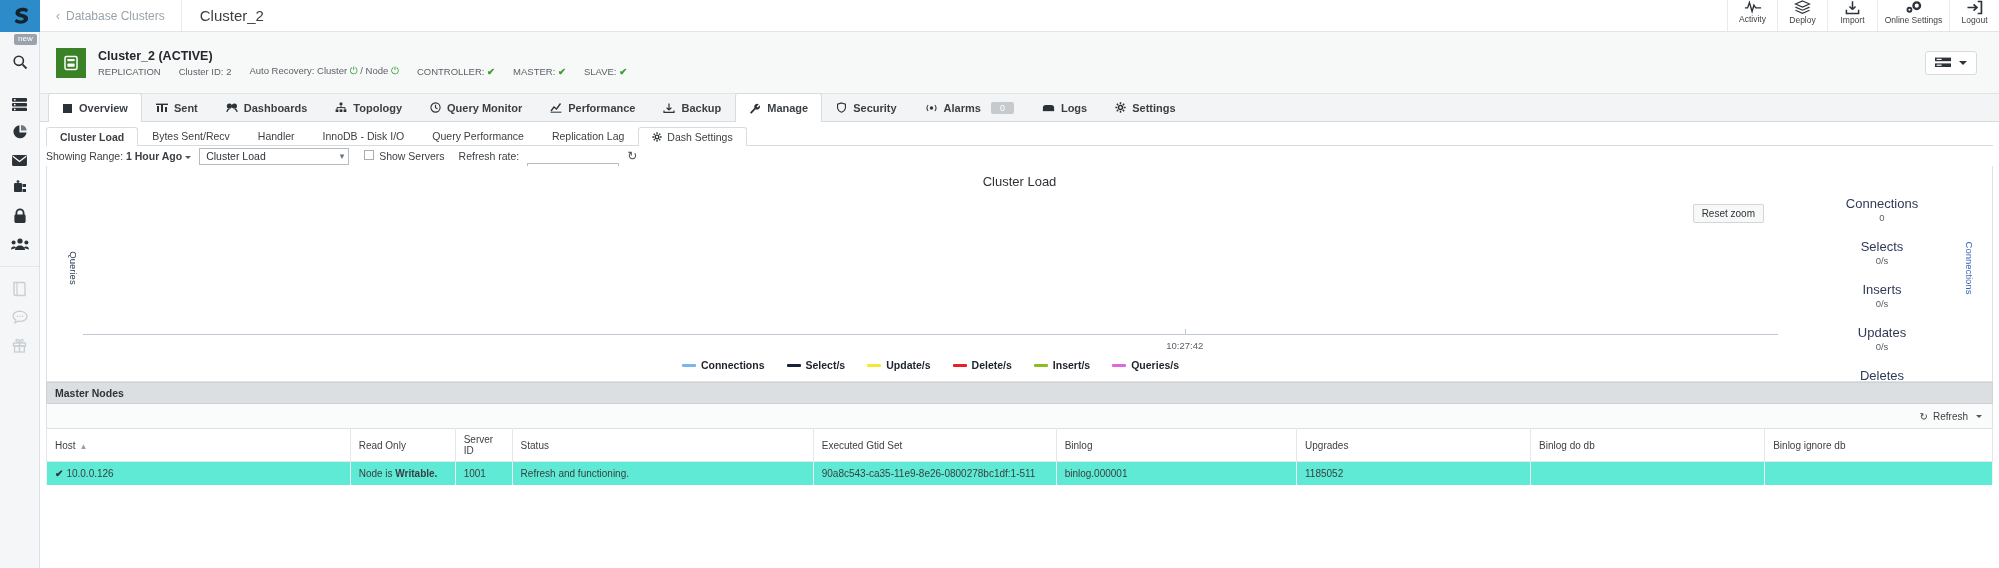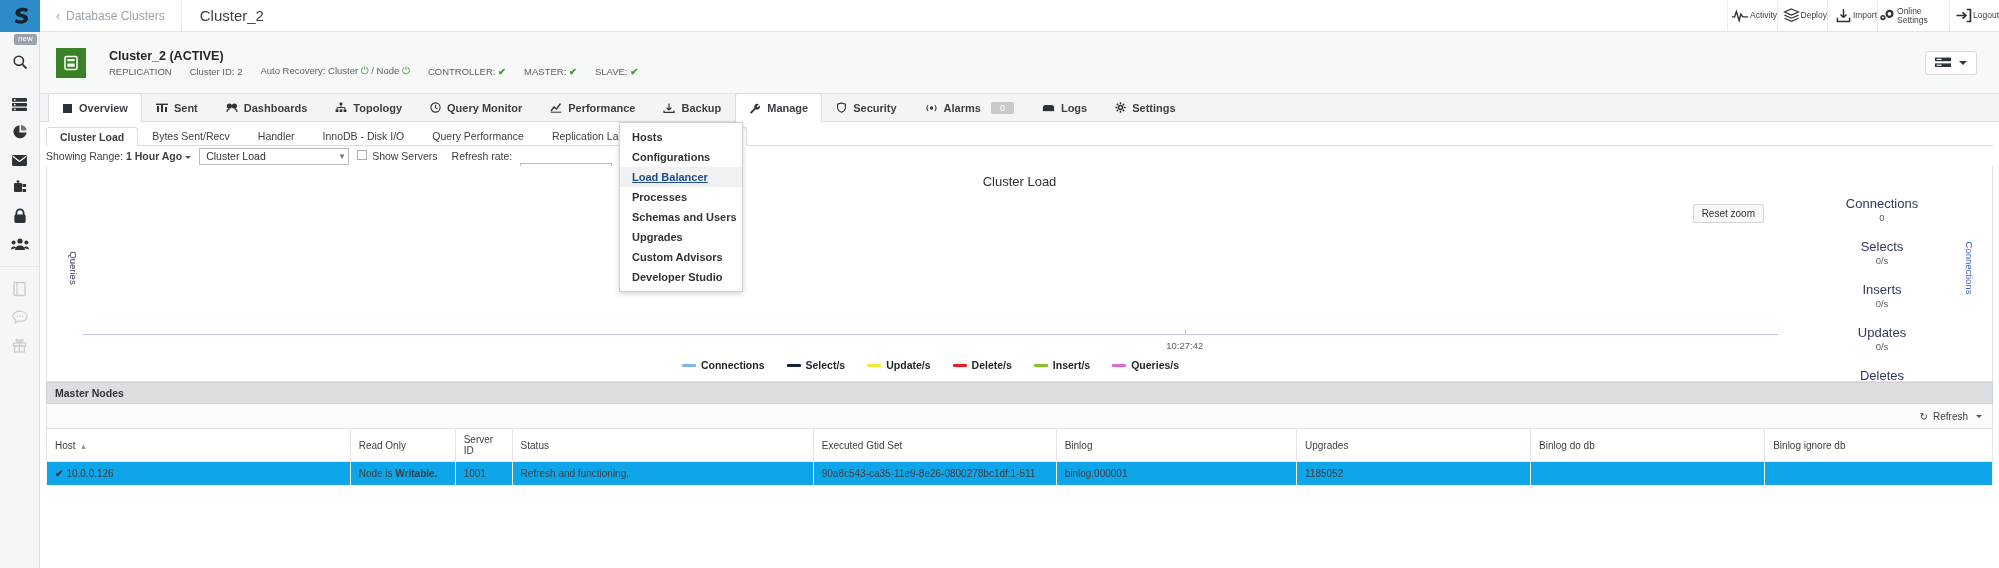--- a/index.html
+++ b/index.html
@@ -54,39 +54,39 @@
   }
   .crumb .chev { font-size: 12px; }
   .crumb-active {
     display: flex; align-items: center; padding: 0 18px;
     color: #3b3f43; font-size: 15px;
   }
   .topbar-right {
     margin-left: auto; display: flex; align-items: stretch;
   }
   .tb-item {
-    width: 50px; display: flex; 
-    align-items: center; justify-content: flex-end; gap: 1px;
+    width: 50px; display: flex; flex-direction: column;
+    align-items: center; justify-content: flex-start; gap: 1px;
     border-left: 1px solid #e8eaec; color: #2b3238;
   }
   .tb-item.wide { width: 72px; }
   .tb-item span.lbl { font-size: 8.5px; color: #3b3f43; line-height: 1; }
 
   
   .cluster-bar {
     position: absolute; left: 40px; top: 32px; right: 0; height: 62px;
     background: #f7f8f8; border-bottom: 1px solid #e2e5e8;
     display: flex; align-items: center; padding: 0 10px;
   }
   .cluster-icon {
     width: 30px; height: 30px; background: #3b8226;
     display: flex; align-items: center; justify-content: center;
     color: #fff; margin-left: 6px;
   }
-  .cluster-meta { margin-left: 23px; }
+  .cluster-meta { margin-left: 12px; }
   .cluster-title { font-size: 12.5px; font-weight: bold; color: #24282c; line-height: 1.35; }
   .cluster-sub {
     display: flex; align-items: center; gap: 18px;
     font-size: 9.5px; color: #5c6268; margin-top: 1px;
   }
   .cluster-sub .ok { color: #3b9c32; font-weight: bold; }
   .pw { color: #3b9c32; font-size: 10px; }
   .hamburger-btn {
     margin-left: auto; margin-right: 12px;
     display: flex; align-items: center; gap: 8px;
@@ -232,21 +232,21 @@
   }
   .mn-toolbar {
     position: absolute; left: 46px; top: 404px; right: 6px; height: 24px;
     background: #fafbfb; border-left: 1px solid #dfe2e4; border-right: 1px solid #dfe2e4;
     display: flex; align-items: center; justify-content: flex-end; padding-right: 10px;
     gap: 5px; font-size: 10px; color: #3b3f43;
   }
   table.nodes {
     position: absolute; left: 46px; top: 428px; right: 6px;
     border-collapse: collapse; table-layout: fixed; width: calc(100% - 52px);
-    background: #0ea5e9;
+    background: #5eead4;
   }
   table.nodes th {
     text-align: left; font-weight: normal; font-size: 10px; color: #3b3f43;
     padding: 5px 8px; border: 1px solid #e4e7e9; border-top: 1px solid #dfe2e4;
     background: #fff;
   }
   table.nodes td {
     font-size: 10px; color: #3b3f43; padding: 6px 8px;
     border-left: 1px solid #f0f2f3; border-right: 1px solid #f0f2f3;
     overflow: hidden; white-space: nowrap; text-overflow: ellipsis;
@@ -520,30 +520,20 @@
     </div>
     <div class="mtab">
       <svg width="11" height="11" viewBox="0 0 12 12">
           <circle cx="6" cy="6" r="2.2" fill="none" stroke="#2b3238" stroke-width="1.6"></circle>
           <path d="M6 0.4v2M6 9.6v2M0.4 6h2M9.6 6h2M2 2l1.4 1.4M8.6 8.6 10 10M10 2 8.6 3.4M3.4 8.6 2 10" stroke="#2b3238" stroke-width="1.6"></path>
         </svg>
       <span>Settings</span>
     </div>
   </div>
 
-  <div class="dropdown">
-    <div class="dd-item">Hosts</div>
-    <div class="dd-item">Configurations</div>
-    <div class="dd-item hl">Load Balancer</div>
-    <div class="dd-item">Processes</div>
-    <div class="dd-item">Schemas and Users</div>
-    <div class="dd-item">Upgrades</div>
-    <div class="dd-item">Custom Advisors</div>
-    <div class="dd-item">Developer Studio</div>
-  </div>
 
   <div class="subtabs">
     <div class="stab active">Cluster Load</div>
     <div class="stab">Bytes Sent/Recv</div>
     <div class="stab">Handler</div>
     <div class="stab">InnoDB - Disk I/O</div>
     <div class="stab">Query Performance</div>
     <div class="stab">Replication Lag</div>
     <div class="stab dash">
       <svg width="10" height="10" viewBox="0 0 12 12">
@@ -556,21 +546,21 @@
 
   <div class="ctrlrow">
     <span class="range-lbl">
       <span>Showing Range:</span>
       <b>1 Hour Ago</b><i class="caret-sm"></i>
     </span>
     <div class="sel sel-cluster">
       <span>Cluster Load</span>
       <span class="arrow-box">▾</span>
     </div>
-    <label style="display:flex;align-items:flex-start;gap:5px;margin-left:0;">
+    <label style="display:flex;align-items:flex-start;gap:5px;margin-left:7px;">
       <span class="cbox"></span>
       <span>Show Servers</span>
     </label>
     <span style="margin-left:6px;">Refresh rate:</span>
     <div class="sel sel-refresh">
       <span>10 seconds</span>
       <span class="arrow-box">▾</span>
     </div>
     <span class="reload-ico">↻</span>
   </div>

